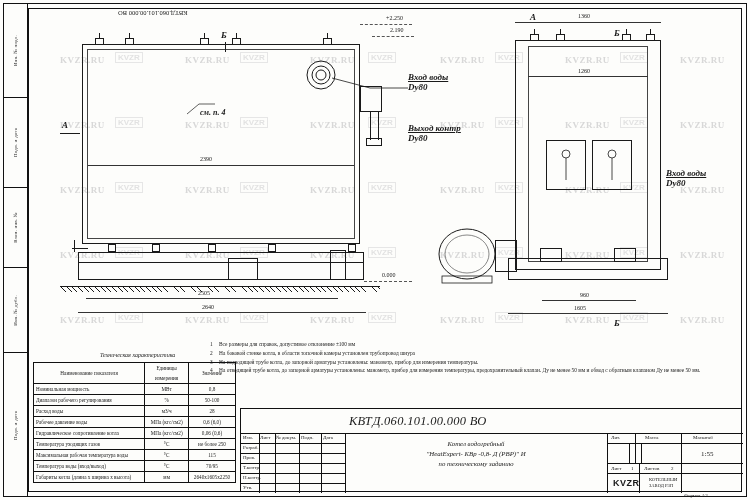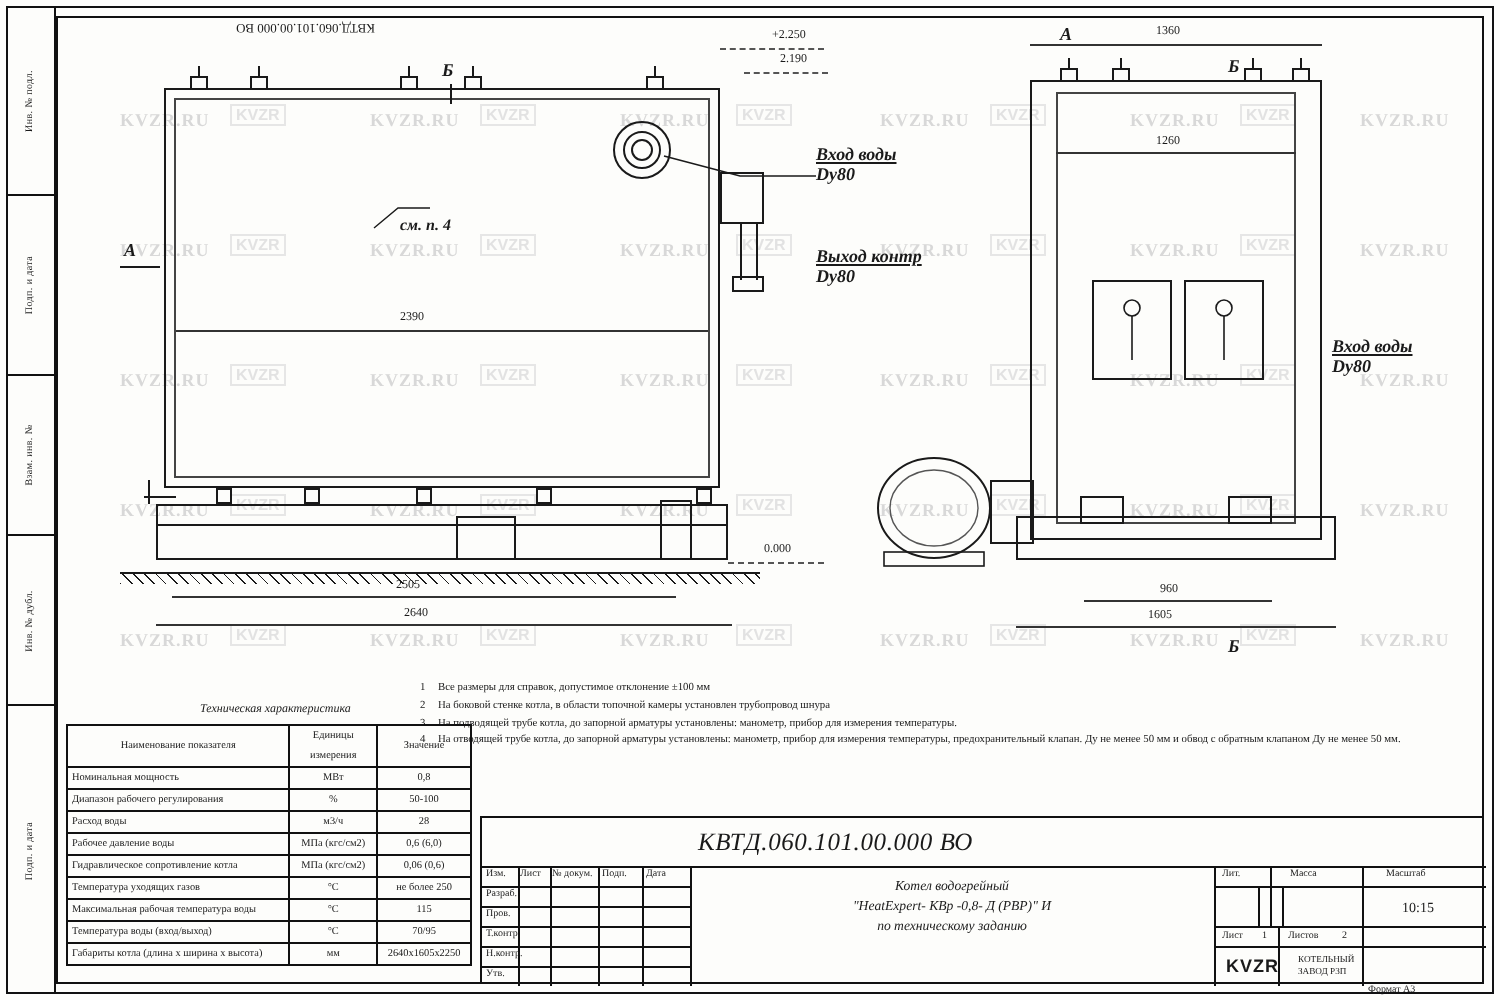--- a/index.html
+++ b/index.html
@@ -527,21 +527,21 @@
     <div class="tb-line" style="left:366px;top:34px;width:136px;height:.8px;"></div>
     <div class="tb-line" style="left:366px;top:54px;width:136px;height:.8px;"></div>
     <div class="tb-line" style="left:394px;top:24px;width:.8px;height:30px;"></div>
     <div class="tb-line" style="left:440px;top:24px;width:.8px;height:30px;"></div>
     <div class="tb-line" style="left:388px;top:34px;width:.8px;height:20px;"></div>
     <div class="tb-line" style="left:400px;top:34px;width:.8px;height:20px;"></div>
 
     <div class="tb-txt" style="left:370px;top:26px;">Лит.</div>
     <div class="tb-txt" style="left:404px;top:26px;">Масса</div>
     <div class="tb-txt" style="left:452px;top:26px;">Масштаб</div>
-    <div class="tb-txt" style="left:460px;top:42px;font-size:7px;">10:15</div>
+    <div class="tb-txt" style="left:460px;top:42px;font-size:7px;">1:55</div>
 
     <div class="tb-line" style="left:398px;top:54px;width:.8px;height:30px;"></div>
     <div class="tb-line" style="left:440px;top:54px;width:.8px;height:30px;"></div>
     <div class="tb-txt" style="left:370px;top:57px;">Лист</div>
     <div class="tb-txt" style="left:390px;top:57px;">1</div>
     <div class="tb-txt" style="left:403px;top:57px;">Листов</div>
     <div class="tb-txt" style="left:430px;top:57px;">2</div>
 
     <div class="tb-line" style="left:366px;top:64px;width:136px;height:.8px;"></div>
     <div class="tb-logo" style="left:372px;top:69px;">KVZR</div>

